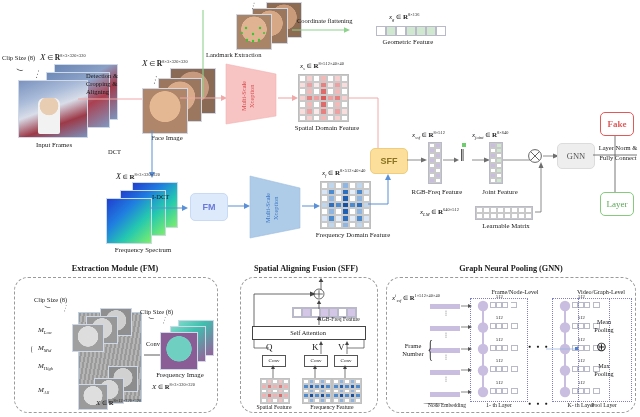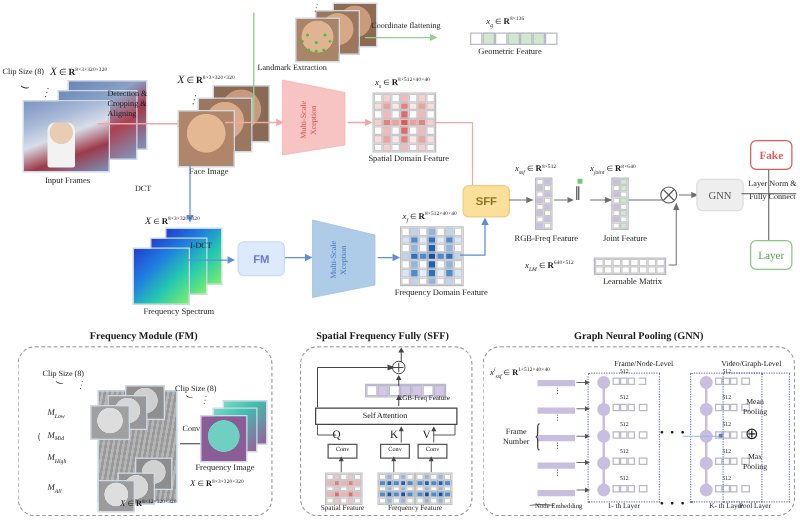--- a/index.html
+++ b/index.html
@@ -422,21 +422,21 @@
   <polygon points="19,74 22,80 25,74" fill="#555"></polygon>
 </svg>
 
 <div class="abs" style="left:600px;top:112px;width:32px;height:22px;border:1.2px solid #e05a5a;border-radius:5px;background:#fff;">
   <div style="text-align:center;line-height:22px;font-size:9px;font-weight:bold;color:#e05a5a;">Fake</div>
 </div>
 <div class="abs" style="left:600px;top:192px;width:32px;height:22px;border:1.2px solid #86c97f;border-radius:5px;background:#fff;">
   <div style="text-align:center;line-height:22px;font-size:9px;color:#5aa654;">Layer</div>
 </div>
 
-<div class="abs sec-title" style="left:20px;top:264px;width:190px;">Frequency Module (FM)</div>
+<div class="abs sec-title" style="left:20px;top:264px;width:190px;">Extraction Module (FM)</div>
 <div class="abs dashbox" style="left:14px;top:277px;width:202px;height:134px;"></div>
 
 <div class="abs lbl" style="left:34px;top:296px;">Clip Size (8)</div>
 <div class="abs" style="left:44px;top:300px;font-size:11px;transform:rotate(14deg) scaleY(.65);">⌣</div>
 <div class="abs" style="left:62px;top:304px;font-size:6px;transform:rotate(-30deg);">⋰</div>
 
 <div class="abs" style="left:64px;top:308px;width:82px;height:96px;">
   <div class="abs" style="left:14px;top:4px;width:62px;height:88px;background:repeating-linear-gradient(100deg,#9a9a9a 0 2px,#b5b5b5 2px 4px);border:1px solid #bcd0e4;"></div>
   <div class="frame" style="left:36px;top:0px;width:30px;height:26px;background:radial-gradient(circle at 50% 44%,#cfcfcf 0 48%,#8f8f8f 50% 100%);"></div>
   <div class="frame" style="left:22px;top:8px;width:30px;height:26px;background:radial-gradient(circle at 50% 44%,#d6d6d6 0 48%,#989898 50% 100%);"></div>
@@ -478,21 +478,21 @@
   <div class="frame" style="left:18px;top:0;width:34px;height:34px;background:linear-gradient(135deg,#7ad9c8 0%,#3fbfae 40%,#9a5f9a 100%);"></div>
   <div class="frame" style="left:10px;top:6px;width:34px;height:34px;background:linear-gradient(135deg,#7ad9c8 0%,#3fbfae 40%,#9a5f9a 100%);"></div>
   <div class="frame" style="left:0px;top:12px;width:36px;height:36px;background:radial-gradient(circle at 50% 44%,#6fcfc0 0 46%,#8a5d96 48% 100%);"></div>
 </div>
 <div class="abs cap" style="left:150px;top:371px;width:60px;">Frequency Image</div>
 <div class="abs lbl" style="left:152px;top:383px;">
   <i class="lbl-i" style="font-size:7px;">X</i> <span style="font-size:6px;">∈</span>
   <span class="mathR" style="font-size:6.6px;">R</span><span class="sup">8×3×320×320</span>
 </div>
 
-<div class="abs sec-title" style="left:228px;top:264px;width:156px;">Spatial Frequency Fully (SFF)</div>
+<div class="abs sec-title" style="left:228px;top:264px;width:156px;">Spatial Aligning Fusion (SFF)</div>
 <div class="abs dashbox" style="left:240px;top:277px;width:136px;height:134px;"></div>
 
 <svg class="abs" style="left:313px;top:288px;" width="12" height="12">
   <circle cx="6" cy="6" r="5" fill="#fff" stroke="#444" stroke-width=".8"></circle>
   <line x1="2.2" y1="6" x2="9.8" y2="6" stroke="#444" stroke-width=".8"></line>
   <line x1="6" y1="2.2" x2="6" y2="9.8" stroke="#444" stroke-width=".8"></line>
 </svg>
 <svg class="abs" style="left:317px;top:278px;" width="8" height="12">
   <line x1="4" y1="12" x2="4" y2="3" stroke="#444" stroke-width=".8"></line>
   <polygon points="1.6,4 4,0 6.4,4" fill="#444"></polygon>

